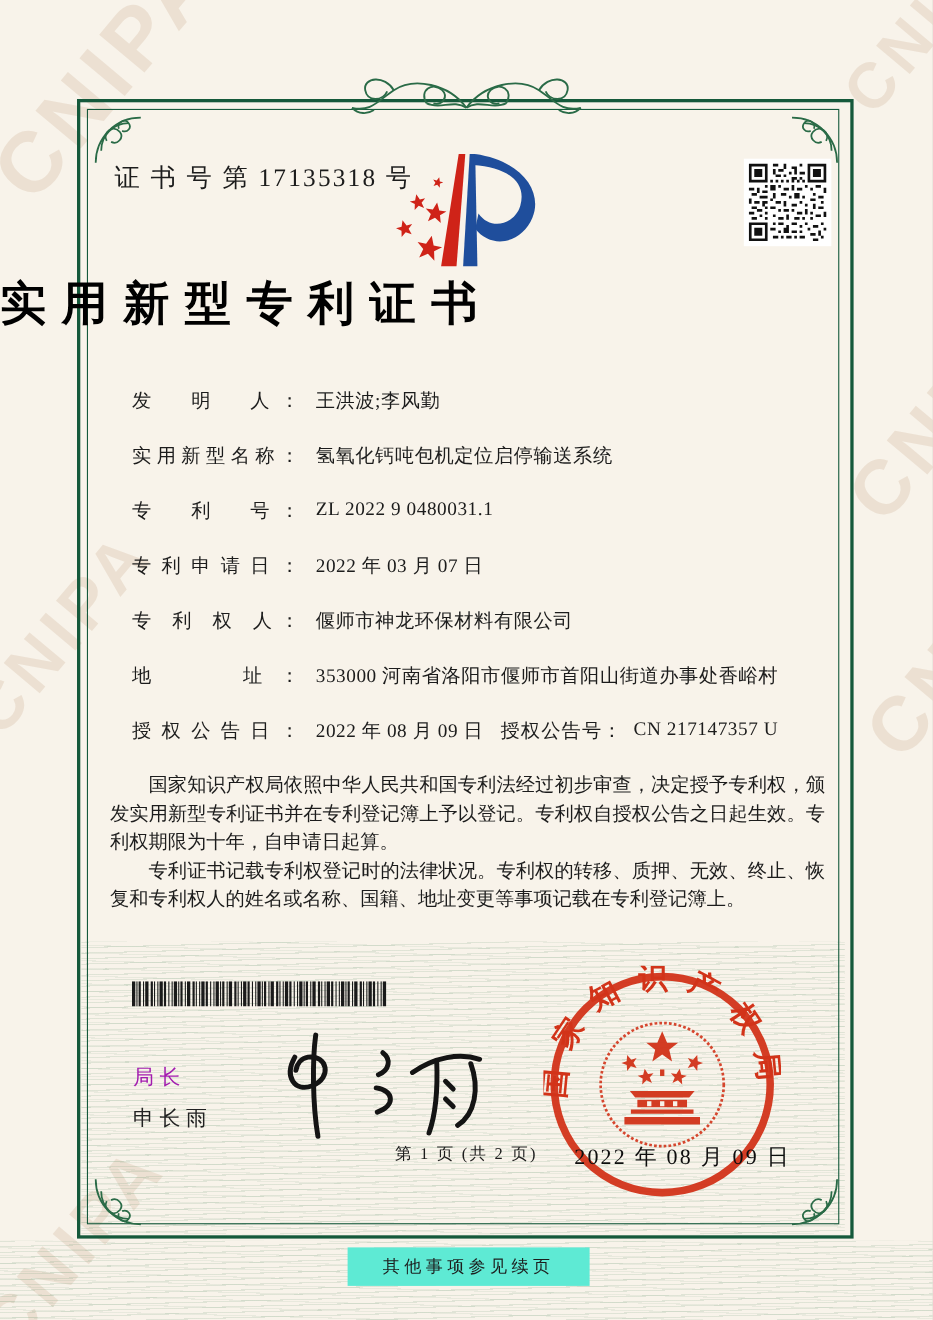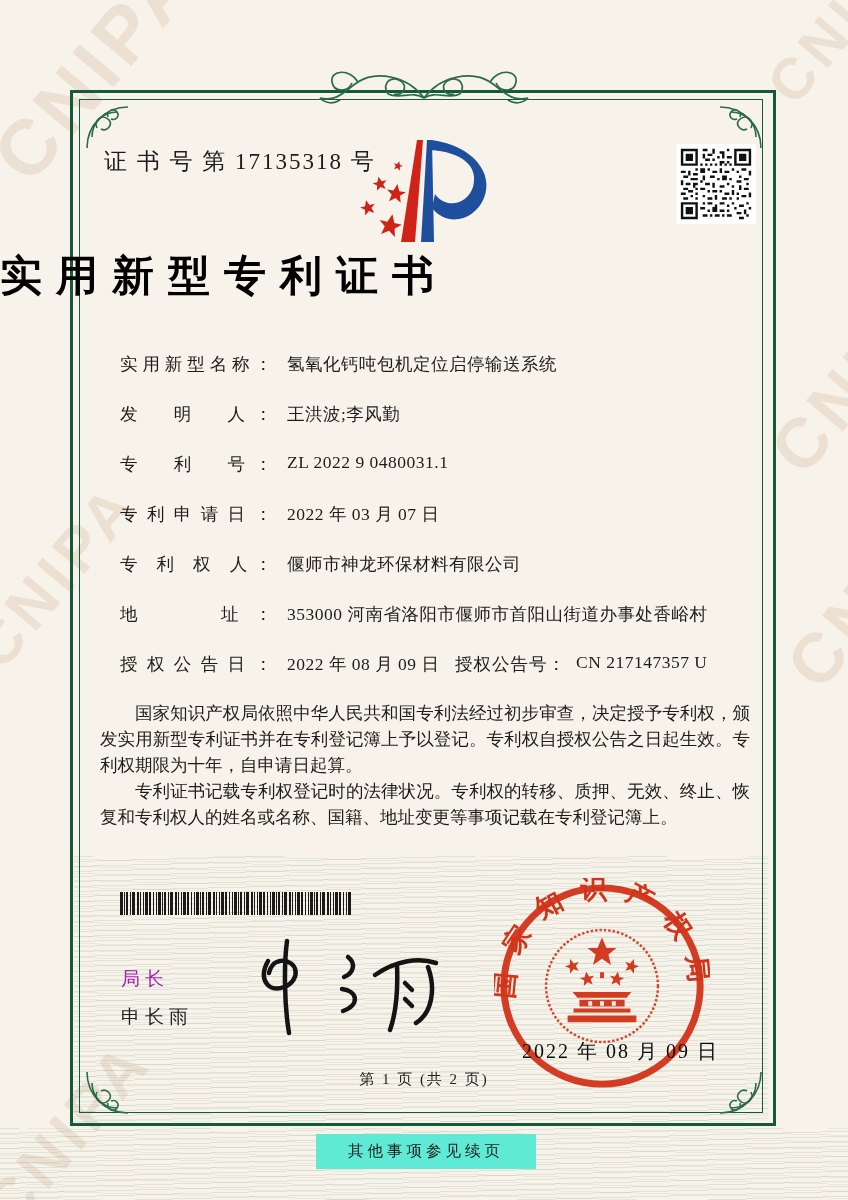--- a/index.html
+++ b/index.html
@@ -60,21 +60,21 @@
 
   
   .barcode{position:absolute;left:120px;top:892px;width:232px;height:23px;z-index:3;}
   .sig-role{position:absolute;left:121px;top:966px;font-family:"Liberation Sans","DejaVu Sans",sans-serif;
             font-size:19px;letter-spacing:5px;color:#a21caf;z-index:3;}
   .sig-name{position:absolute;left:121px;top:1004px;font-family:Liberation Mono, monospace;
             font-size:19px;letter-spacing:5px;color:#222;z-index:3;}
   .signature-svg{position:absolute;left:240px;top:933px;width:205px;height:110px;z-index:3;}
   .seal-svg{position:absolute;left:494px;top:878px;width:216px;height:216px;z-index:4;}
   .seal-date{position:absolute;left:522px;top:1038px;font-size:20px;letter-spacing:2px;color:#0d0d0d;z-index:5;white-space:nowrap;}
-  .page-label{position:absolute;left:0;top:1070px;width:848px;text-align:center;font-size:15px;letter-spacing:2px;z-index:3;}
+  .page-label{position:absolute;left:0;top:1040px;width:848px;text-align:center;font-size:15px;letter-spacing:2px;z-index:3;}
   .continuation{position:absolute;left:316px;top:1134px;background:#5eead4;padding:7px 32px;font-size:15.5px;
                 letter-spacing:4px;z-index:3;white-space:nowrap;}
 </style>
 </head>
 <body>
 
 <svg width="0" height="0" style="position:absolute" aria-hidden="true">
   <defs>
     <path id="star5" d="M0,-10 L2.94,-3.09 L9.51,-3.09 L4.2,1.18 L5.88,8.09 L0,4 L-5.88,8.09 L-4.2,1.18 L-9.51,-3.09 L-2.94,-3.09 Z"></path>
     <g id="cornerFl" fill="none" stroke="#2a6b47" stroke-width="1.6">
@@ -150,26 +150,26 @@
       M8 16h2v1H8z M11 17h1v1h-1z M13 17h2v1h-2z M16 17h1v1h-1z M18 18h2v1h-2z M21 17h1v2h-1z M9 19h1v1H9z M11 20h2v1h-2z M14 19h1v2h-1z M17 20h2v1h-2z M20 20h1v1h-1z
       M23 9h1v1h-1z M25 8h2v1h-2z M28 9h1v2h-1z M24 11h1v1h-1z M26 12h2v1h-2z M23 13h2v1h-2z M27 14h1v1h-1z M24 15h1v2h-1z M26 16h2v1h-2z M23 18h1v1h-1z M25 19h2v1h-2z M28 18h1v2h-1z M23 20h1v1h-1z
       M9 22h1v1H9z M11 22h2v1h-2z M14 23h1v1h-1z M16 22h2v1h-2z M19 23h1v1h-1z M21 22h1v1h-1z M8 24h2v1H8z M11 25h1v1h-1z M13 24h2v2h-2z M16 25h2v1h-2z M19 25h1v1h-1z M9 27h2v1H9z M12 27h1v1h-1z M14 27h2v1h-2z M17 27h1v1h-1z M19 27h2v1h-2z
       M22 24h1v1h-1z M24 23h2v1h-2z M27 22h1v1h-1z M23 26h2v1h-2z M26 25h1v2h-1z M28 24h1v1h-1z M24 28h2v1h-2z M27 27h1v1h-1z"></path>
   </svg>
 
   <div class="title">实用新型专利证书</div>
 
   <div class="fields">
     <div class="field-row">
+      <span class="flabel">发　明　人：</span>
+      <span class="fvalue">王洪波;李风勤</span>
+    </div>
+    <div class="field-row">
       <span class="flabel">实用新型名称：</span>
       <span class="fvalue">氢氧化钙吨包机定位启停输送系统</span>
-    </div>
-    <div class="field-row">
-      <span class="flabel">发　明　人：</span>
-      <span class="fvalue">王洪波;李风勤</span>
     </div>
     <div class="field-row">
       <span class="flabel">专　利　号：</span>
       <span class="fvalue">ZL 2022 9 0480031.1</span>
     </div>
     <div class="field-row">
       <span class="flabel">专利申请日：</span>
       <span class="fvalue">2022 年 03 月 07 日</span>
     </div>
     <div class="field-row">

